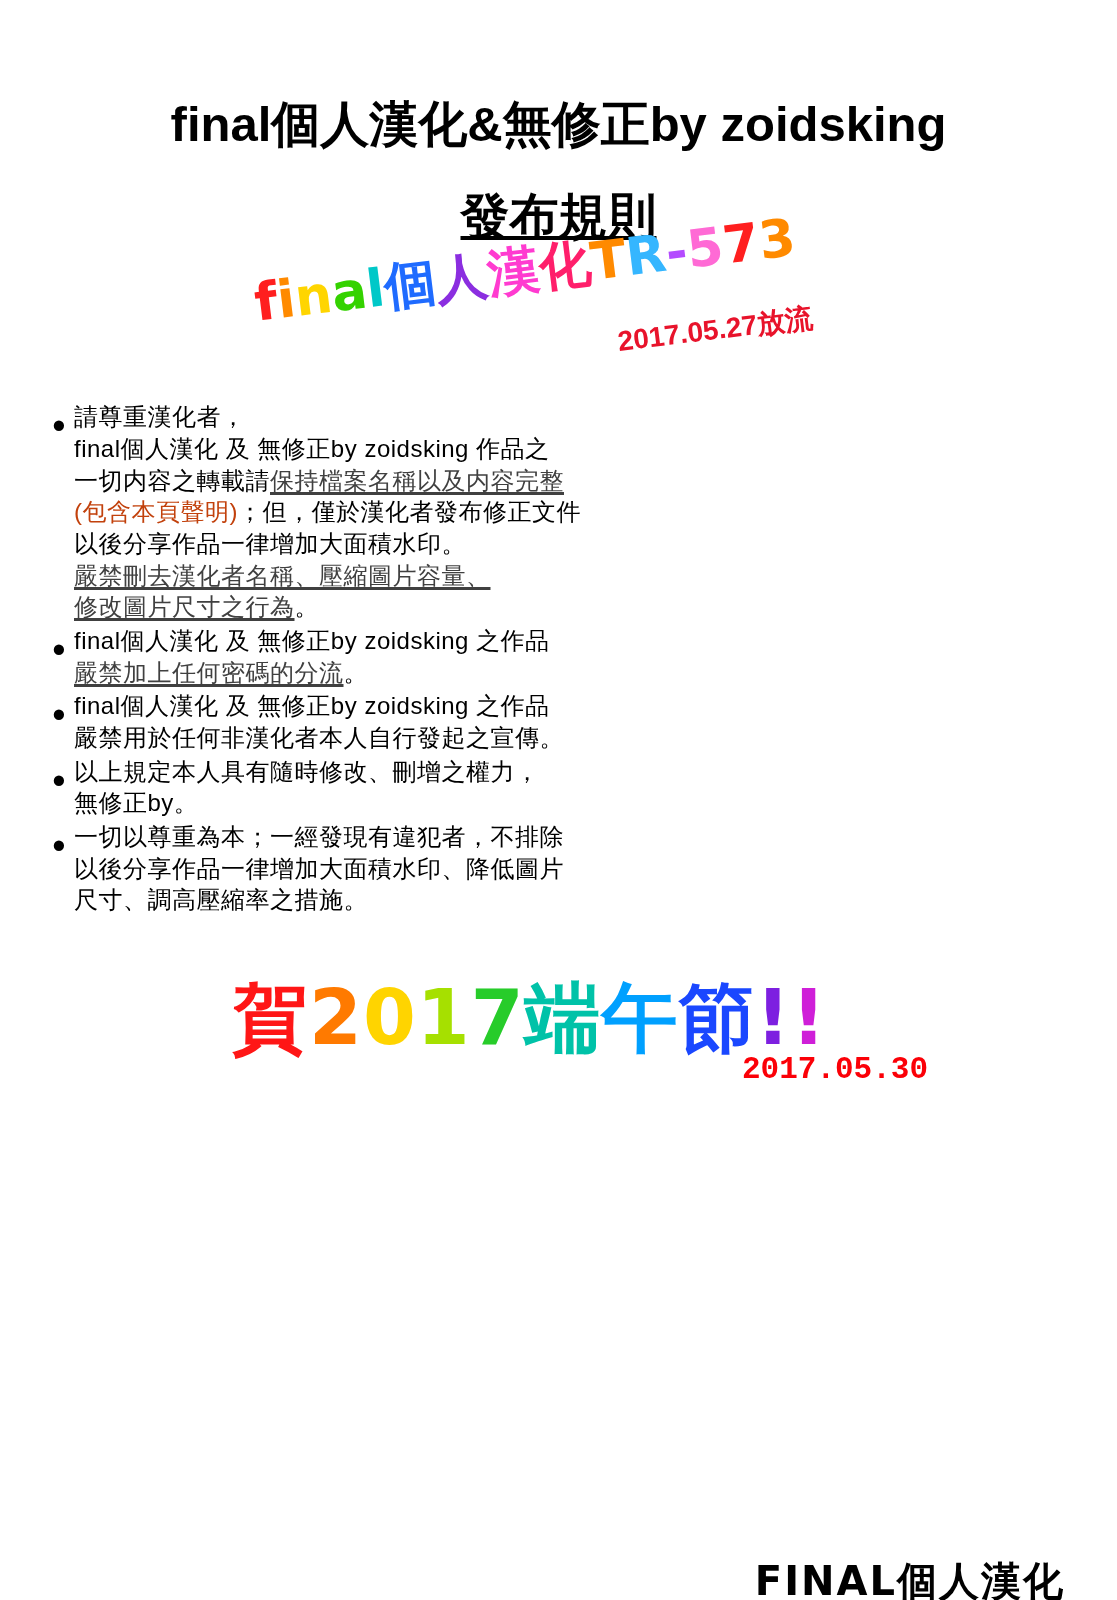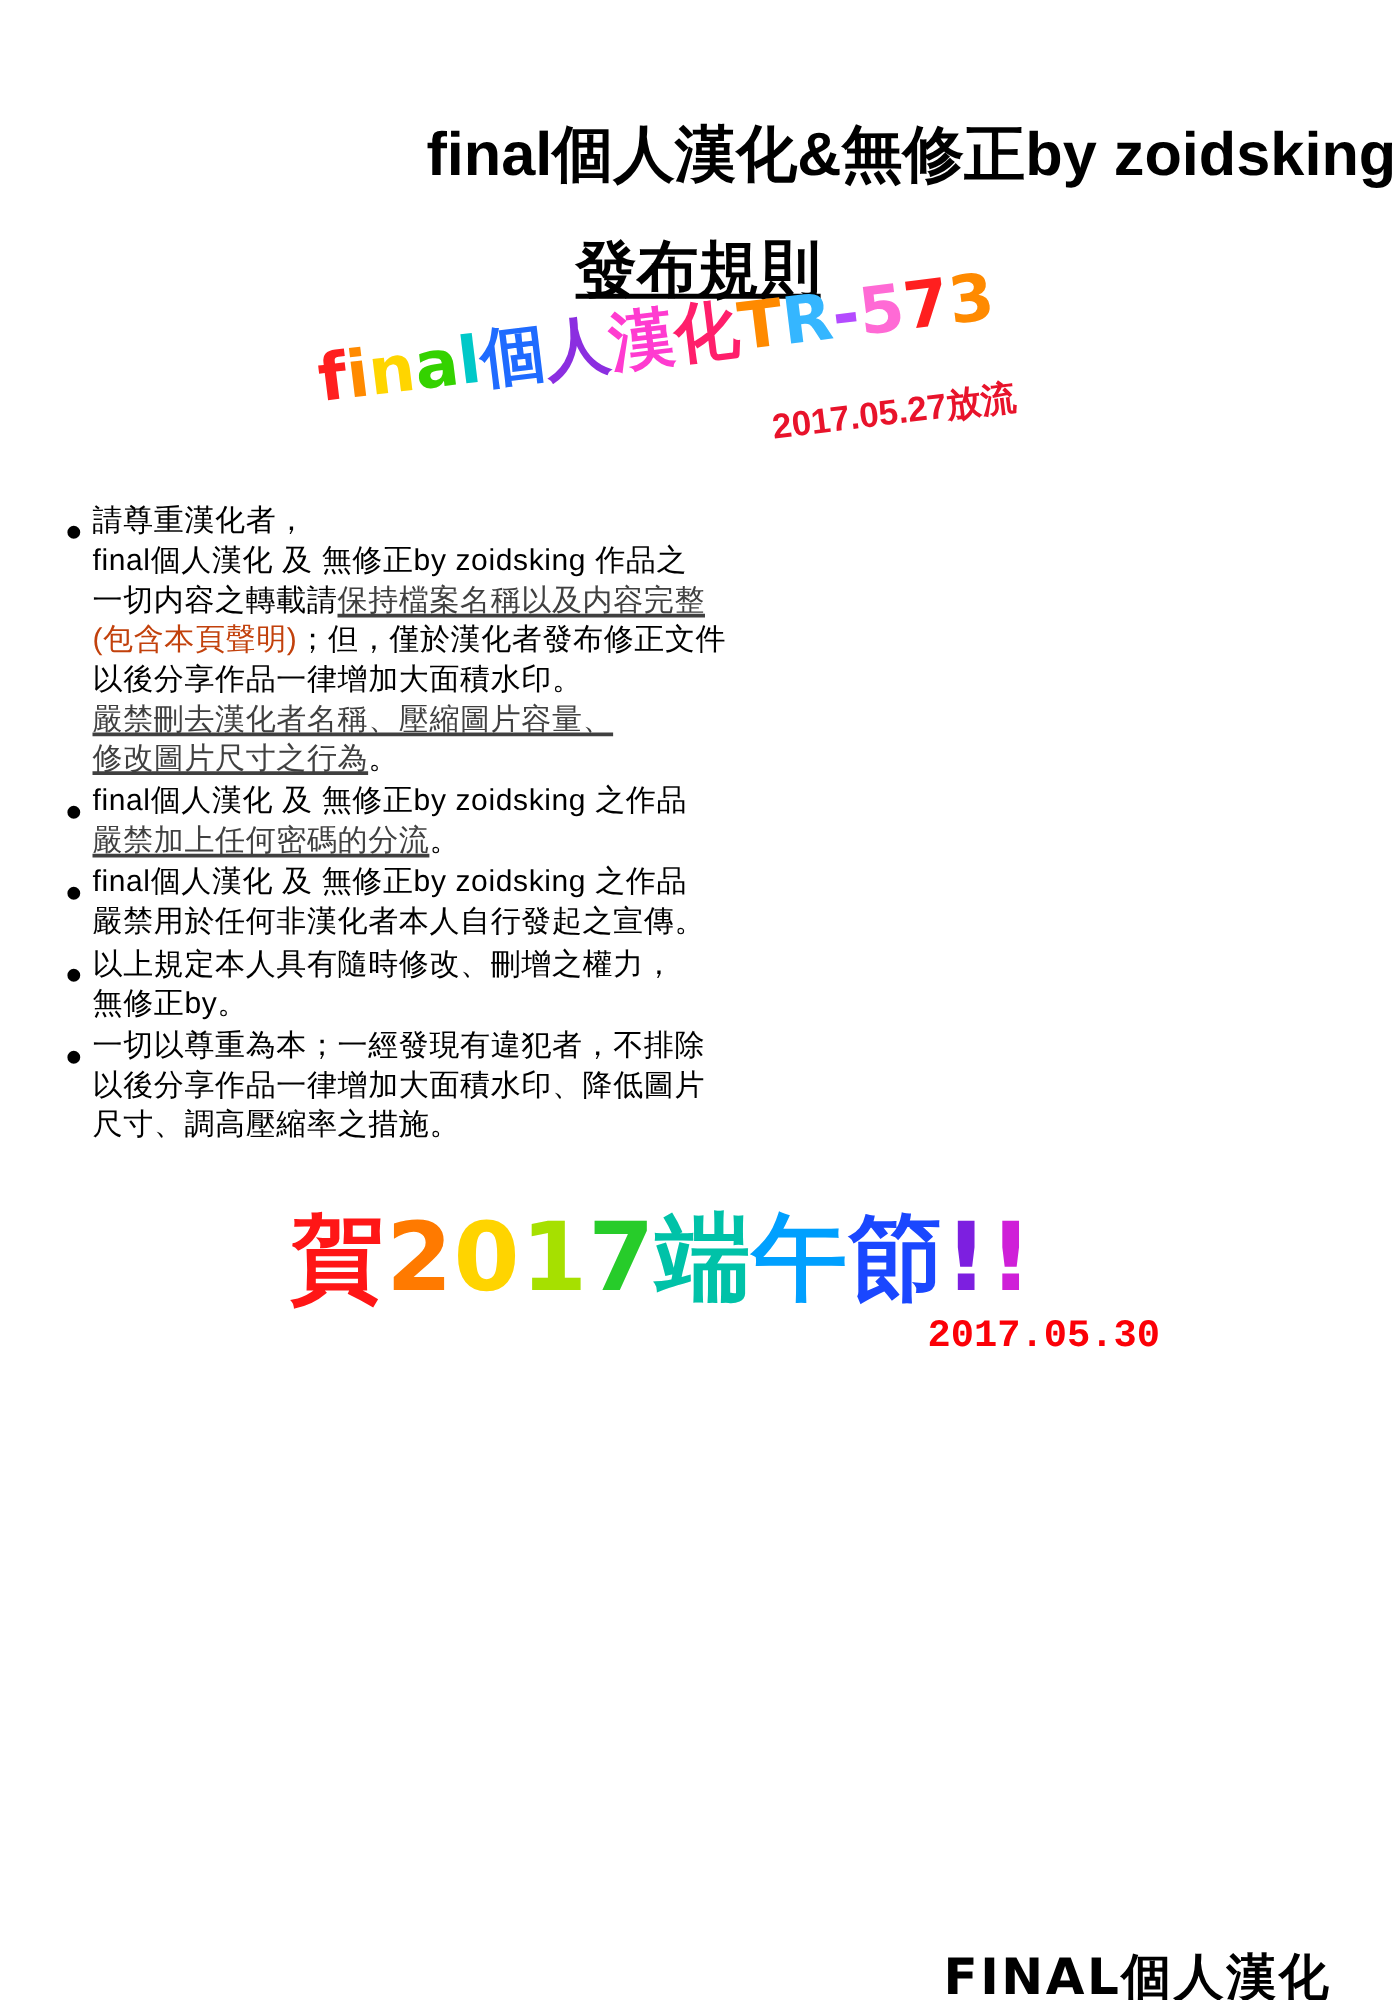--- a/index.html
+++ b/index.html
@@ -17,21 +17,21 @@
   }
 
   .page {
     position: relative;
     width: 1117px;
     height: 1600px;
   }
 
   
   .title {
-    text-align: right;
+    text-align: center;
     font-size: 49px;
     font-weight: bold;
     line-height: 1.22;
     padding-top: 62px;
     letter-spacing: 0px;
   }
   .title-line2 {
     text-align: center;
     font-size: 49px;
     font-weight: bold;
@@ -118,21 +118,21 @@
 
   
   .greeting-wrap {
     position: relative;
     height: 150px;
     margin-top: 40px;
   }
   .greeting {
     position: absolute;
     left: 232px;
-    top: 0;
+    top: 12px;
     font-size: 76px;
     font-weight: bold;
     font-family: "DejaVu Sans", sans-serif;
     white-space: nowrap;
     letter-spacing: 1px;
   }
   .greeting span { display: inline-block; }
   .g1 { color: #ff1616; }
   .g2 { color: #ff7a00; }
   .g3 { color: #ffd400; }

